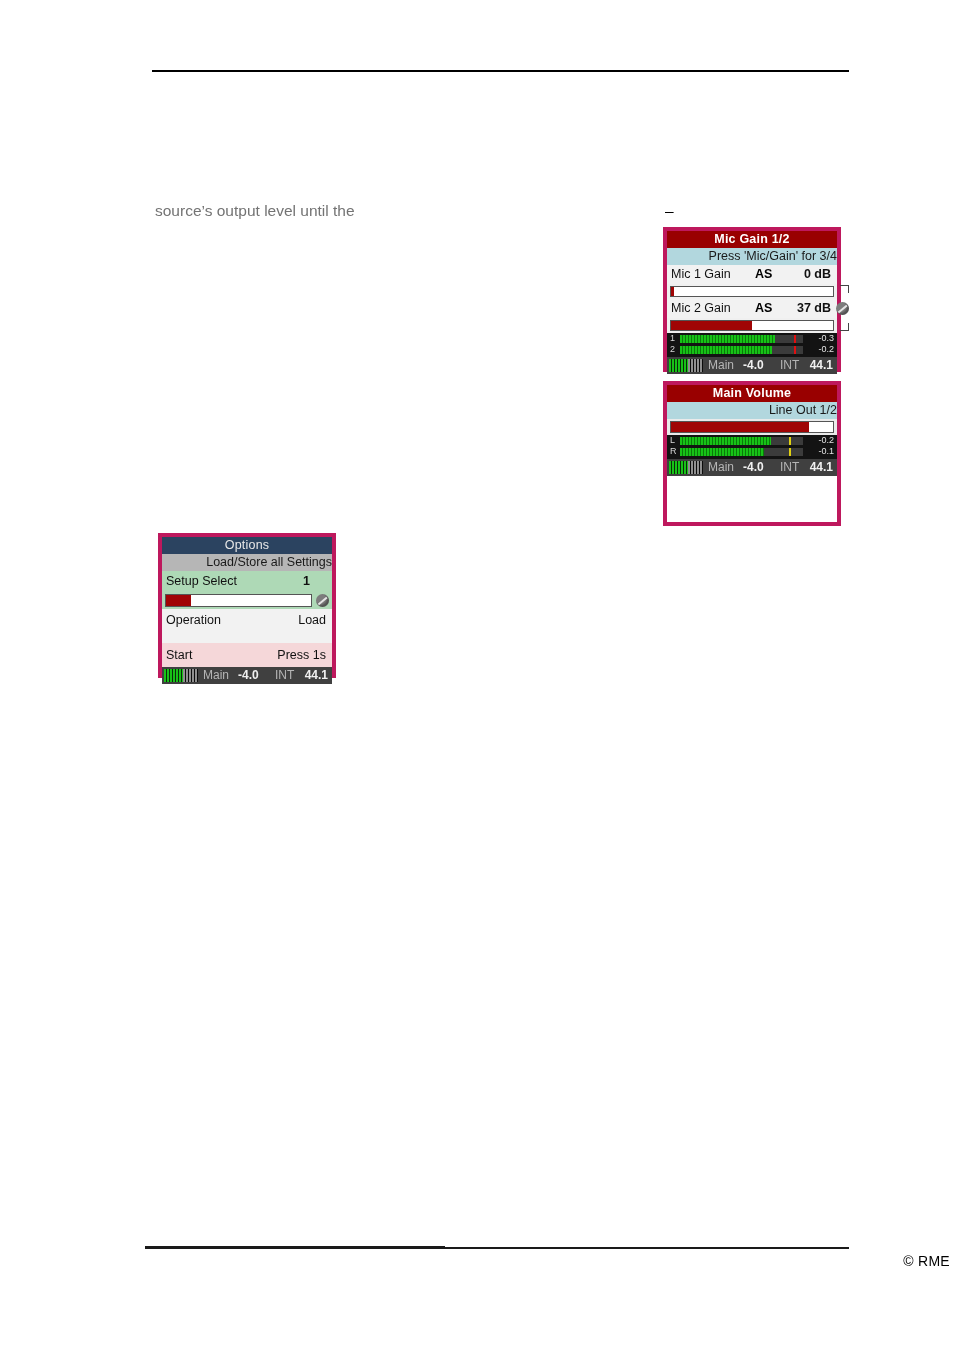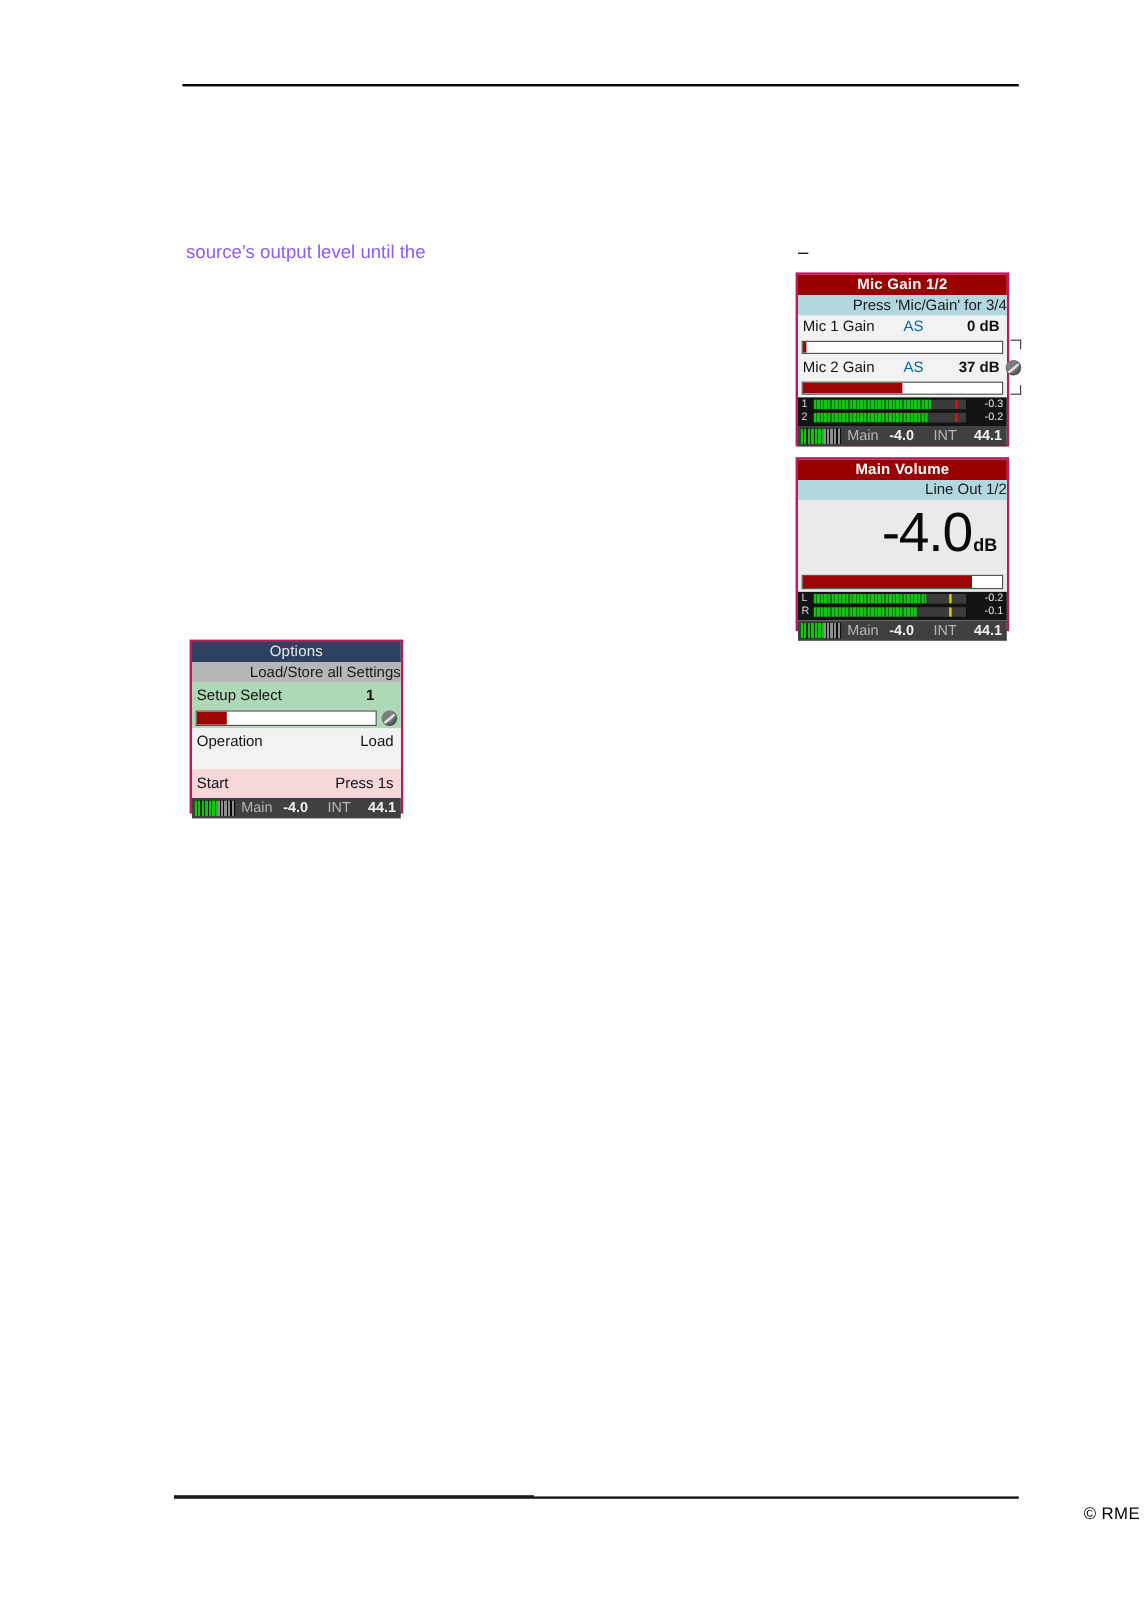--- a/index.html
+++ b/index.html
@@ -50,36 +50,36 @@
     font-size: 14px;
     letter-spacing: 0.3px;
     color: #000000;
   }
 
   .body-text {
     position: absolute;
     left: 155px;
     top: 202px;
     font-size: 15.5px;
-    color: #8b5cf6;
+    color: #737373;
     white-space: nowrap;
   }
   .loose-dash {
     position: absolute;
     left: 665px;
     top: 202px;
     font-size: 15.5px;
     color: #000000;
   }
 
   
   .lcd {
     position: absolute;
     box-sizing: border-box;
-    border: 2px solid #be185d;
+    border: 4px solid #be185d;
     background: #ffffff;
     font-size: 12px;
     line-height: 1;
     -webkit-font-smoothing: none;
   }
   .lcd-title {
     height: 17px;
     line-height: 17px;
     text-align: center;
     font-weight: bold;
@@ -108,21 +108,21 @@
     padding: 0 3px;
     box-sizing: border-box;
     background: #f0f0f0;
     font-size: 12.5px;
     color: #111111;
   }
   .lcd-row.white { background: #f2f2f2; }
   .lcd-row.green { background: #aed9b6; }
   .lcd-row.pink  { background: #f5d7d9; }
   .lcd-row .lbl { position: absolute; left: 4px; top: 0; }
-  .lcd-row .mid { position: absolute; left: 88px; top: 0; color: #0369a1; font-weight: normal; }
+  .lcd-row .mid { position: absolute; left: 88px; top: 0; color: #000000; font-weight: bold; }
   .lcd-row .val { position: absolute; right: 6px; top: 0; font-weight: bold; }
   .lcd-row .val.plain { font-weight: normal; }
   .lcd-row.green .lbl { font-weight: normal; }
   .lcd-row.green .val { font-weight: bold; }
 
   
   .slider-wrap {
     position: relative;
     height: 15px;
     box-sizing: border-box;
@@ -353,23 +353,20 @@
     <span class="sb-clk-lbl">INT</span>
     <span class="sb-rate">44.1</span>
   </div>
 </div>
 
 <div class="lcd" id="panel-main-vol">
 
   <div class="lcd-title red">Main Volume</div>
   <div class="lcd-sub cyan">Line Out 1/2</div>
 
-  <div class="big-readout" style="height:60px;">
-    <span class="big-num">-4.0</span><span class="big-unit">dB</span>
-  </div>
   <div class="slider-wrap" style="background:#eaeaea; height:16px;">
     <div class="slider-track" style="height:12px;">
       <div class="slider-fill" style="width: 85%;"></div>
     </div>
   </div>
 
   <div class="meters">
     <div class="meter-line">
       <span class="meter-id">L</span>
       <span class="meter-bar">

